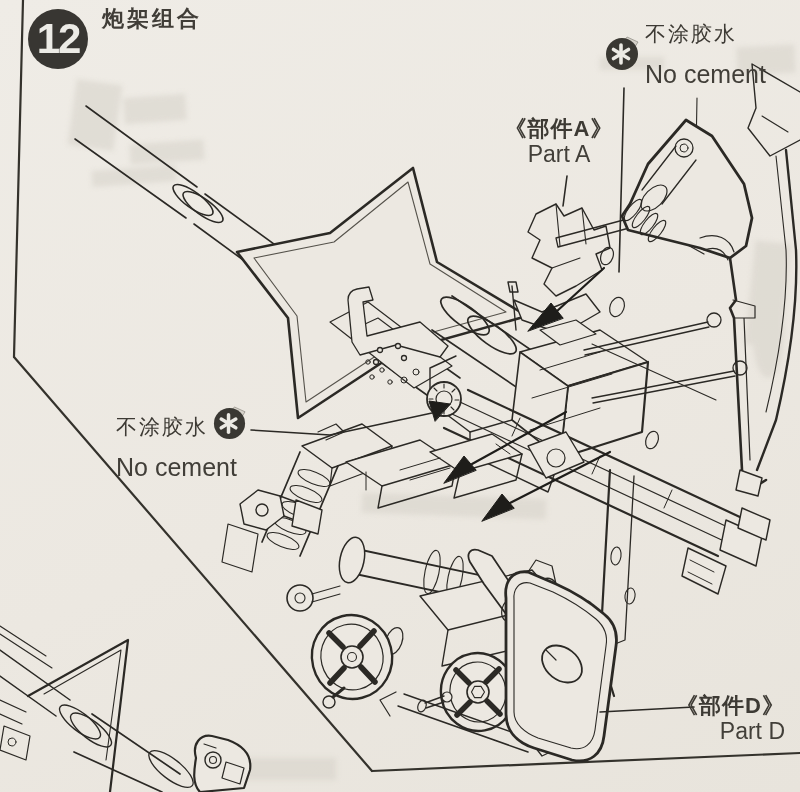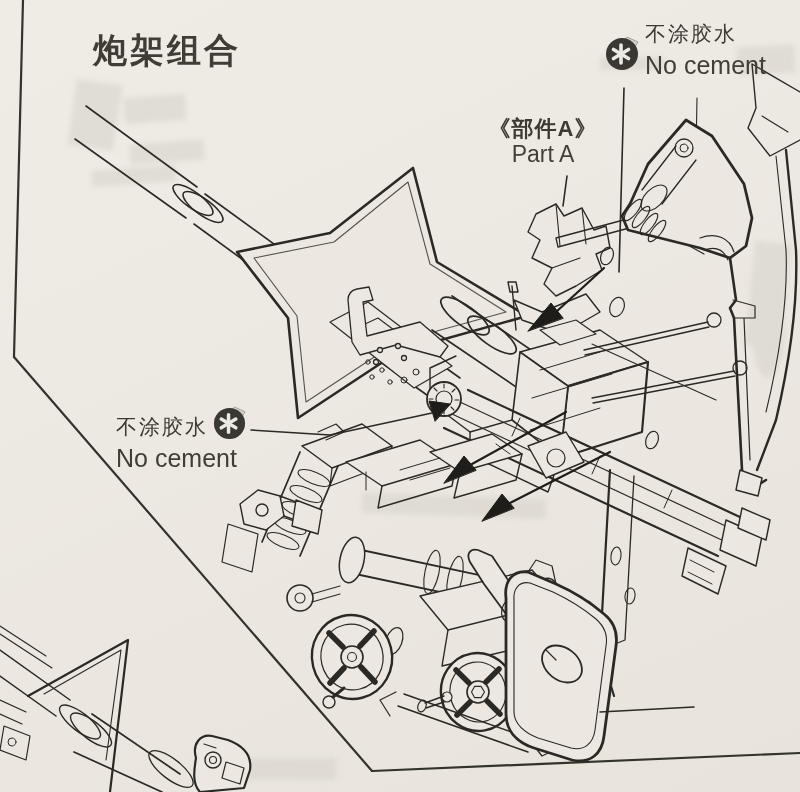--- a/index.html
+++ b/index.html
@@ -3,25 +3,25 @@
 <meta charset="utf-8">
 <style>
   html,body{margin:0;padding:0;background:#d8d4cc;}
   .page{position:relative;width:800px;height:792px;overflow:hidden;
         background:linear-gradient(155deg,#efece6 0%,#ece8e1 55%,#e8e4dc 100%);
         font-family:"Liberation Sans","DejaVu Sans",sans-serif;color:#3a3732;}
   .art{position:absolute;left:0;top:0;}
   .badge{position:absolute;left:28px;top:9px;width:60px;height:60px;border-radius:50%;
          background:#383632;display:flex;align-items:center;justify-content:center;}
   .badge span{color:#ecebe6;font-size:42px;font-weight:bold;letter-spacing:-2px;}
-  .title-zh{position:absolute;left:93px;top:4px;font-size:34px;font-weight:bold;letter-spacing:3px;color:#403d37;margin-top:24px;}
+  .title-zh{position:absolute;left:102px;top:4px;font-size:22px;font-weight:bold;letter-spacing:3px;color:#403d37;}
   .title-en{position:absolute;left:100px;top:30px;font-size:30px;color:#45423c;}
   .note{position:absolute;}
   .note .zh{font-size:21px;font-weight:normal;letter-spacing:2px;color:#3d3a34;}
-  .note .en{font-size:25px;color:#413e38;margin-top:3px;}
+  .note .en{font-size:25px;color:#413e38;margin-top:12px;}
   .nc-icon{position:absolute;width:36px;height:36px;}
   .plabel{position:absolute;line-height:1.15;}
   .plabel .zh{font-size:22px;font-weight:bold;color:#3d3a34;letter-spacing:1px;}
   .plabel .en{font-size:23px;color:#423f39;}
   .center{text-align:center;}
   .right{text-align:right;}
 </style>
 </head>
 <body>
 
@@ -321,20 +321,23 @@
           <path d="M566,412 L472,464" stroke-width="2.2"></path>
           <polygon points="444,483 464,456 476,470"></polygon>
         </g>
     <g>
           <path d="M610,452 L508,504" stroke-width="2.2"></path>
           <polygon points="482,521 502,494 514,508"></polygon>
         </g>
   </g>
 </svg>
 
+<div class="badge">
+  <span>12</span>
+</div>
 <div class="title-zh">炮架组合</div>
 
 <div class="nc-icon" style="left:604px;top:35px;">
   <svg width="36" height="36" viewBox="0 0 36 36">
     <path d="M23,2 L34,7 L29,15 L18,9 Z" fill="#d6d2ca" stroke="#8a867f" stroke-width="0.7"></path>
     <circle cx="18" cy="19" r="16" fill="#3a3833"></circle>
     <g stroke="#eceae4" stroke-width="3.6" stroke-linecap="round">
       <path d="M17,10 L17,28"></path>
           <path d="M9.5,14.5 L24.5,23.5"></path>
           <path d="M9.5,23.5 L24.5,14.5"></path>
@@ -355,18 +358,22 @@
     <path d="M23,2 L34,7 L29,15 L18,9 Z" fill="#d6d2ca" stroke="#8a867f" stroke-width="0.7"></path>
     <circle cx="18" cy="19" r="16" fill="#3a3833"></circle>
     <g stroke="#eceae4" stroke-width="3.6" stroke-linecap="round">
       <path d="M17,10 L17,28"></path>
           <path d="M9.5,14.5 L24.5,23.5"></path>
           <path d="M9.5,23.5 L24.5,14.5"></path>
     </g>
   </svg>
 </div>
 
-<div class="plabel center" style="left:473px;top:116px;width:140px;">
+<div class="plabel center" style="left:489px;top:116px;width:140px;">
   <div class="zh">《部件A》</div>
   <div class="en">Part A</div>
 </div>
+<div class="plabel right" style="left:673px;top:693px;width:112px;">
+  <div class="zh">《部件D》</div>
+  <div class="en">Part D</div>
+</div>
 
 </div>
 
 </body></html>

